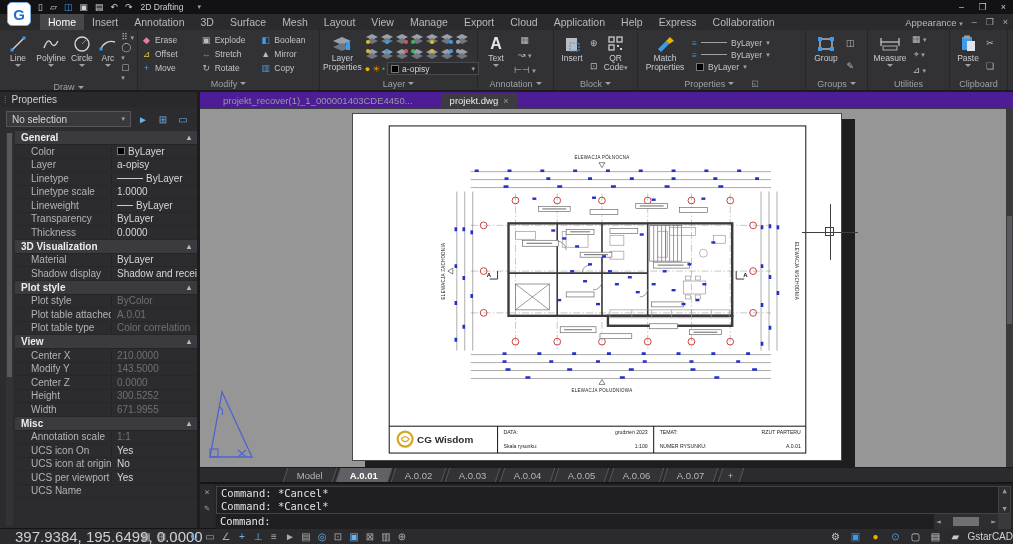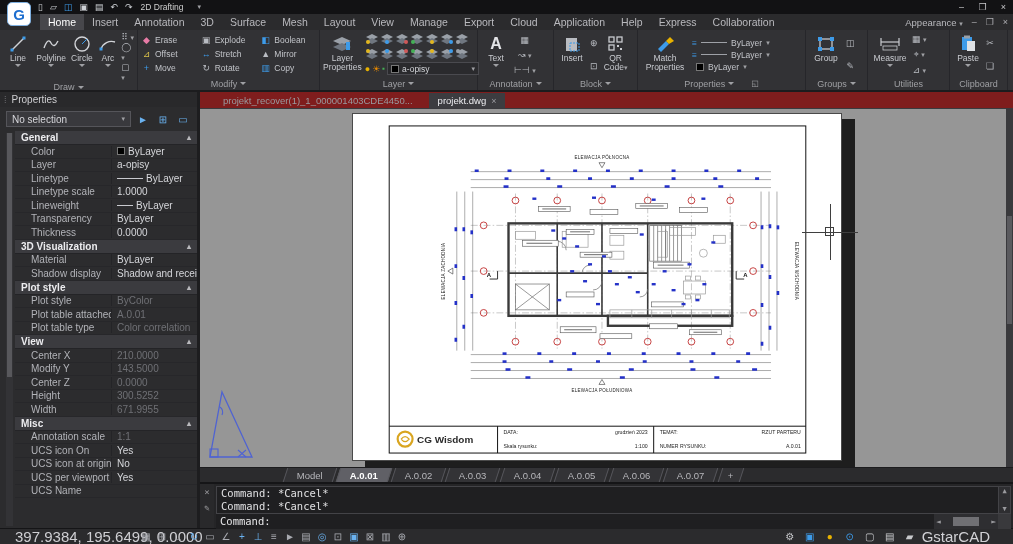--- a/index.html
+++ b/index.html
@@ -58,21 +58,21 @@
 .sec-h{height:14px;background:#3b3b3f;display:flex;align-items:center;justify-content:space-between;padding:0 6px;color:#ececef;font-weight:bold;font-size:10px;border-bottom:1px solid #242427}
 .sec-h .col{color:#b9b9bd;font-size:8px}
 .p-row{display:flex;height:13.5px;align-items:center;border-bottom:1px solid #27272a}
 .p-lab{width:96px;padding-left:16px;color:#b2b3b8;white-space:nowrap;overflow:hidden}
 .p-val{flex:1;border-left:1px solid #242427;padding-left:5px;color:#d6d7db;display:flex;align-items:center;gap:3px;white-space:nowrap;overflow:hidden}
 .p-val.muted{color:#6f7075}
 .lt-line{display:inline-block;width:26px;border-top:1px solid #c9cacf}
 .lt-line.short{width:16px}
 
 .right-col{flex:1;display:flex;flex-direction:column}
-.doc-tabs{height:17px;background:#7f1d1d;display:flex;align-items:flex-end;padding-left:14px;gap:7px;border-bottom:1px solid #3a3a3e}
+.doc-tabs{height:17px;background:#4c1d95;display:flex;align-items:flex-end;padding-left:14px;gap:19px;border-bottom:1px solid #3a3a3e}
 .doc-tab{height:15px;display:flex;align-items:center;gap:5px;padding:0 9px;font-size:9.5px;color:#9a9a9f}
 .doc-tab.active{background:#3c3c40;color:#ececef}
 .doc-close{color:#9a9a9f;font-size:9px}
 .canvas{flex:1;background:#969696;position:relative;overflow:hidden}
 .paper{position:absolute;left:152px;top:4px;width:490px;height:348px;background:#fff;border:1px solid #4a4a4a;box-shadow:13px 6px 0 0 #1e1e1e}
 .paper svg{width:100%;height:100%;display:block}
 .ucs{position:absolute;left:8px;bottom:6px}
 .ch{position:absolute;background:#3f3f3f}
 .pickbox{position:absolute;width:9px;height:9px;border:1px solid #3f3f3f;background:transparent}
 .canvas-scroll{position:absolute;right:0;top:0;bottom:0;width:7px;background:#39393c}
@@ -96,21 +96,21 @@
 .hscroll{width:64px;background:#2e2e31;display:flex;align-items:center;justify-content:space-between;color:#9a9a9e;font-size:8px;padding:0 2px}
 .hscroll .hthumb{width:26px;height:9px;background:#707074}
 .corner{width:13px;background:#39393c}
 
 .statusbar{height:16px;background:#2b2b2d;display:flex;align-items:center;border-top:1px solid #151517;font-size:10px}
 .coords{width:138px;padding-left:15px;color:#cfcfd3;font-size:15px;white-space:nowrap}
 .st-ico{width:16px;text-align:center;color:#a9abb1;font-size:10px}
 .st-ico.on{color:#6ab2f0}
 .st-spacer{flex:1}
 .right-icons{display:flex;align-items:center;gap:4px;padding-right:4px}
-.brand{color:#d2d2d6;font-size:15px;padding-right:23px}
+.brand{color:#d2d2d6;font-size:10px;padding-right:0}
 
 .axis{stroke:#8f8f8f;stroke-width:.5;stroke-dasharray:7 2.2 1.5 2.2;fill:none}
 .chain{stroke:#5a5a5a;stroke-width:.5;fill:none}
 .bdash{stroke:#2431c8;stroke-width:2.6;fill:none}
 .wall{stroke:#3a3a3a;stroke-width:2.4;fill:none}
 .wall2{stroke:#3a3a3a;stroke-width:1.6;fill:none}
 .thin{stroke:#6e6e6e;stroke-width:.7;fill:none}
 .furn{stroke:#9a9a9a;stroke-width:.7;fill:none}
 .lbox{stroke:#555;stroke-width:.6;fill:#fff}
 .bubble{stroke:#c03030;stroke-width:.9;fill:none}

